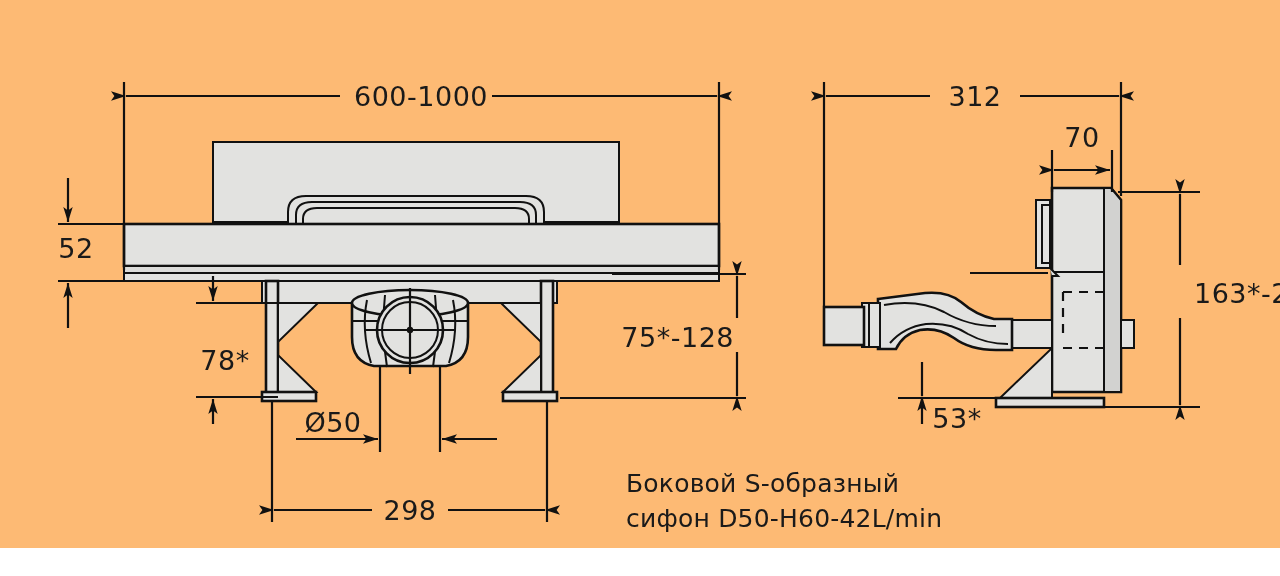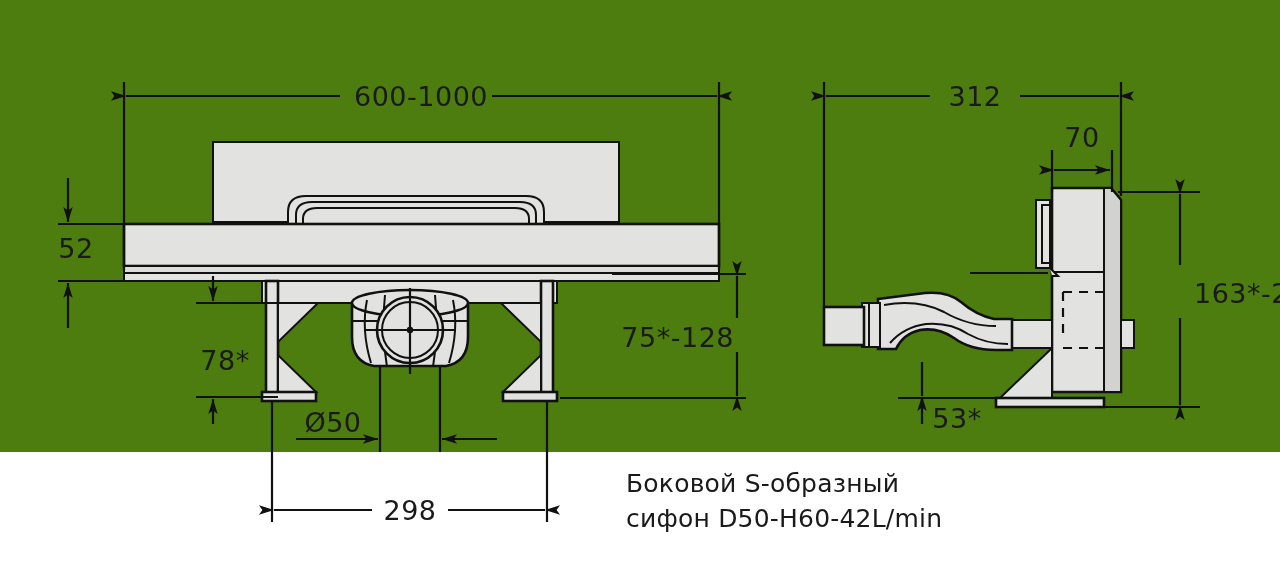--- a/index.html
+++ b/index.html
@@ -9,22 +9,22 @@
   }
   body {
     width: 1280px;
     height: 576px;
     overflow: hidden;
     font-family: "DejaVu Sans", "Liberation Sans", sans-serif;
   }
   #sheet {
     position: relative;
     width: 1280px;
-    height: 452px;
-    background: #4d7c0f;
+    height: 548px;
+    background: #fdba74;
   }
   svg#drawing {
     position: absolute;
     left: 0;
     top: 0;
     width: 1280px;
     height: 576px;
     display: block;
   }
   .dimtext {

